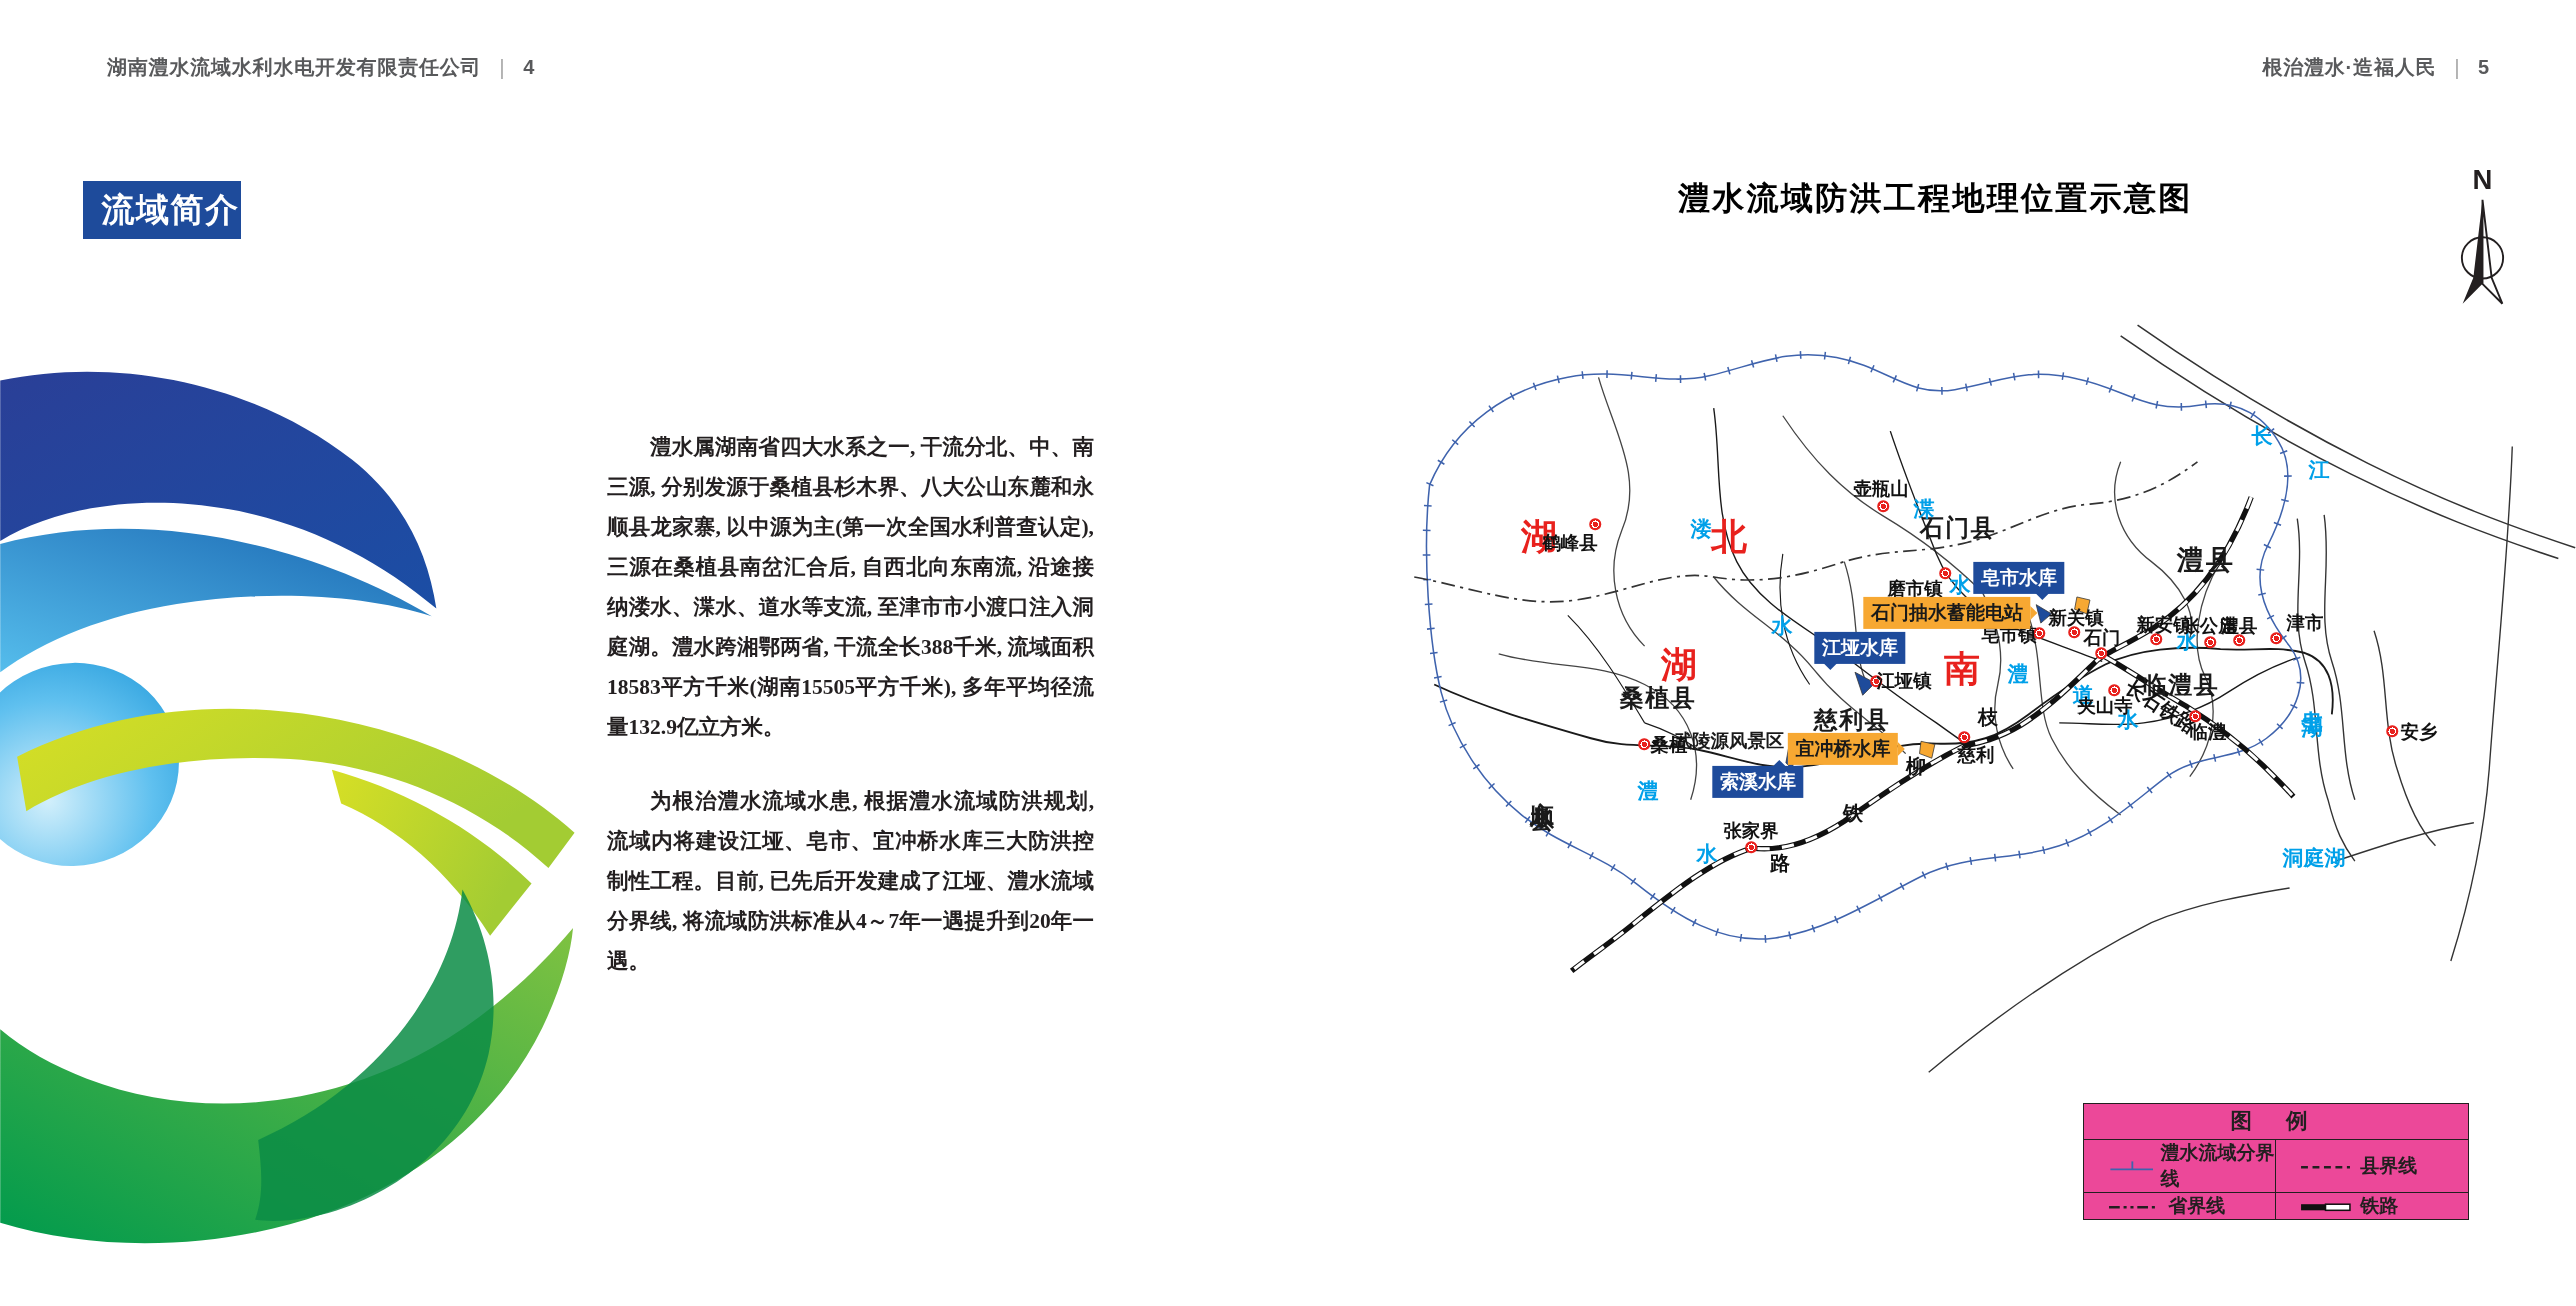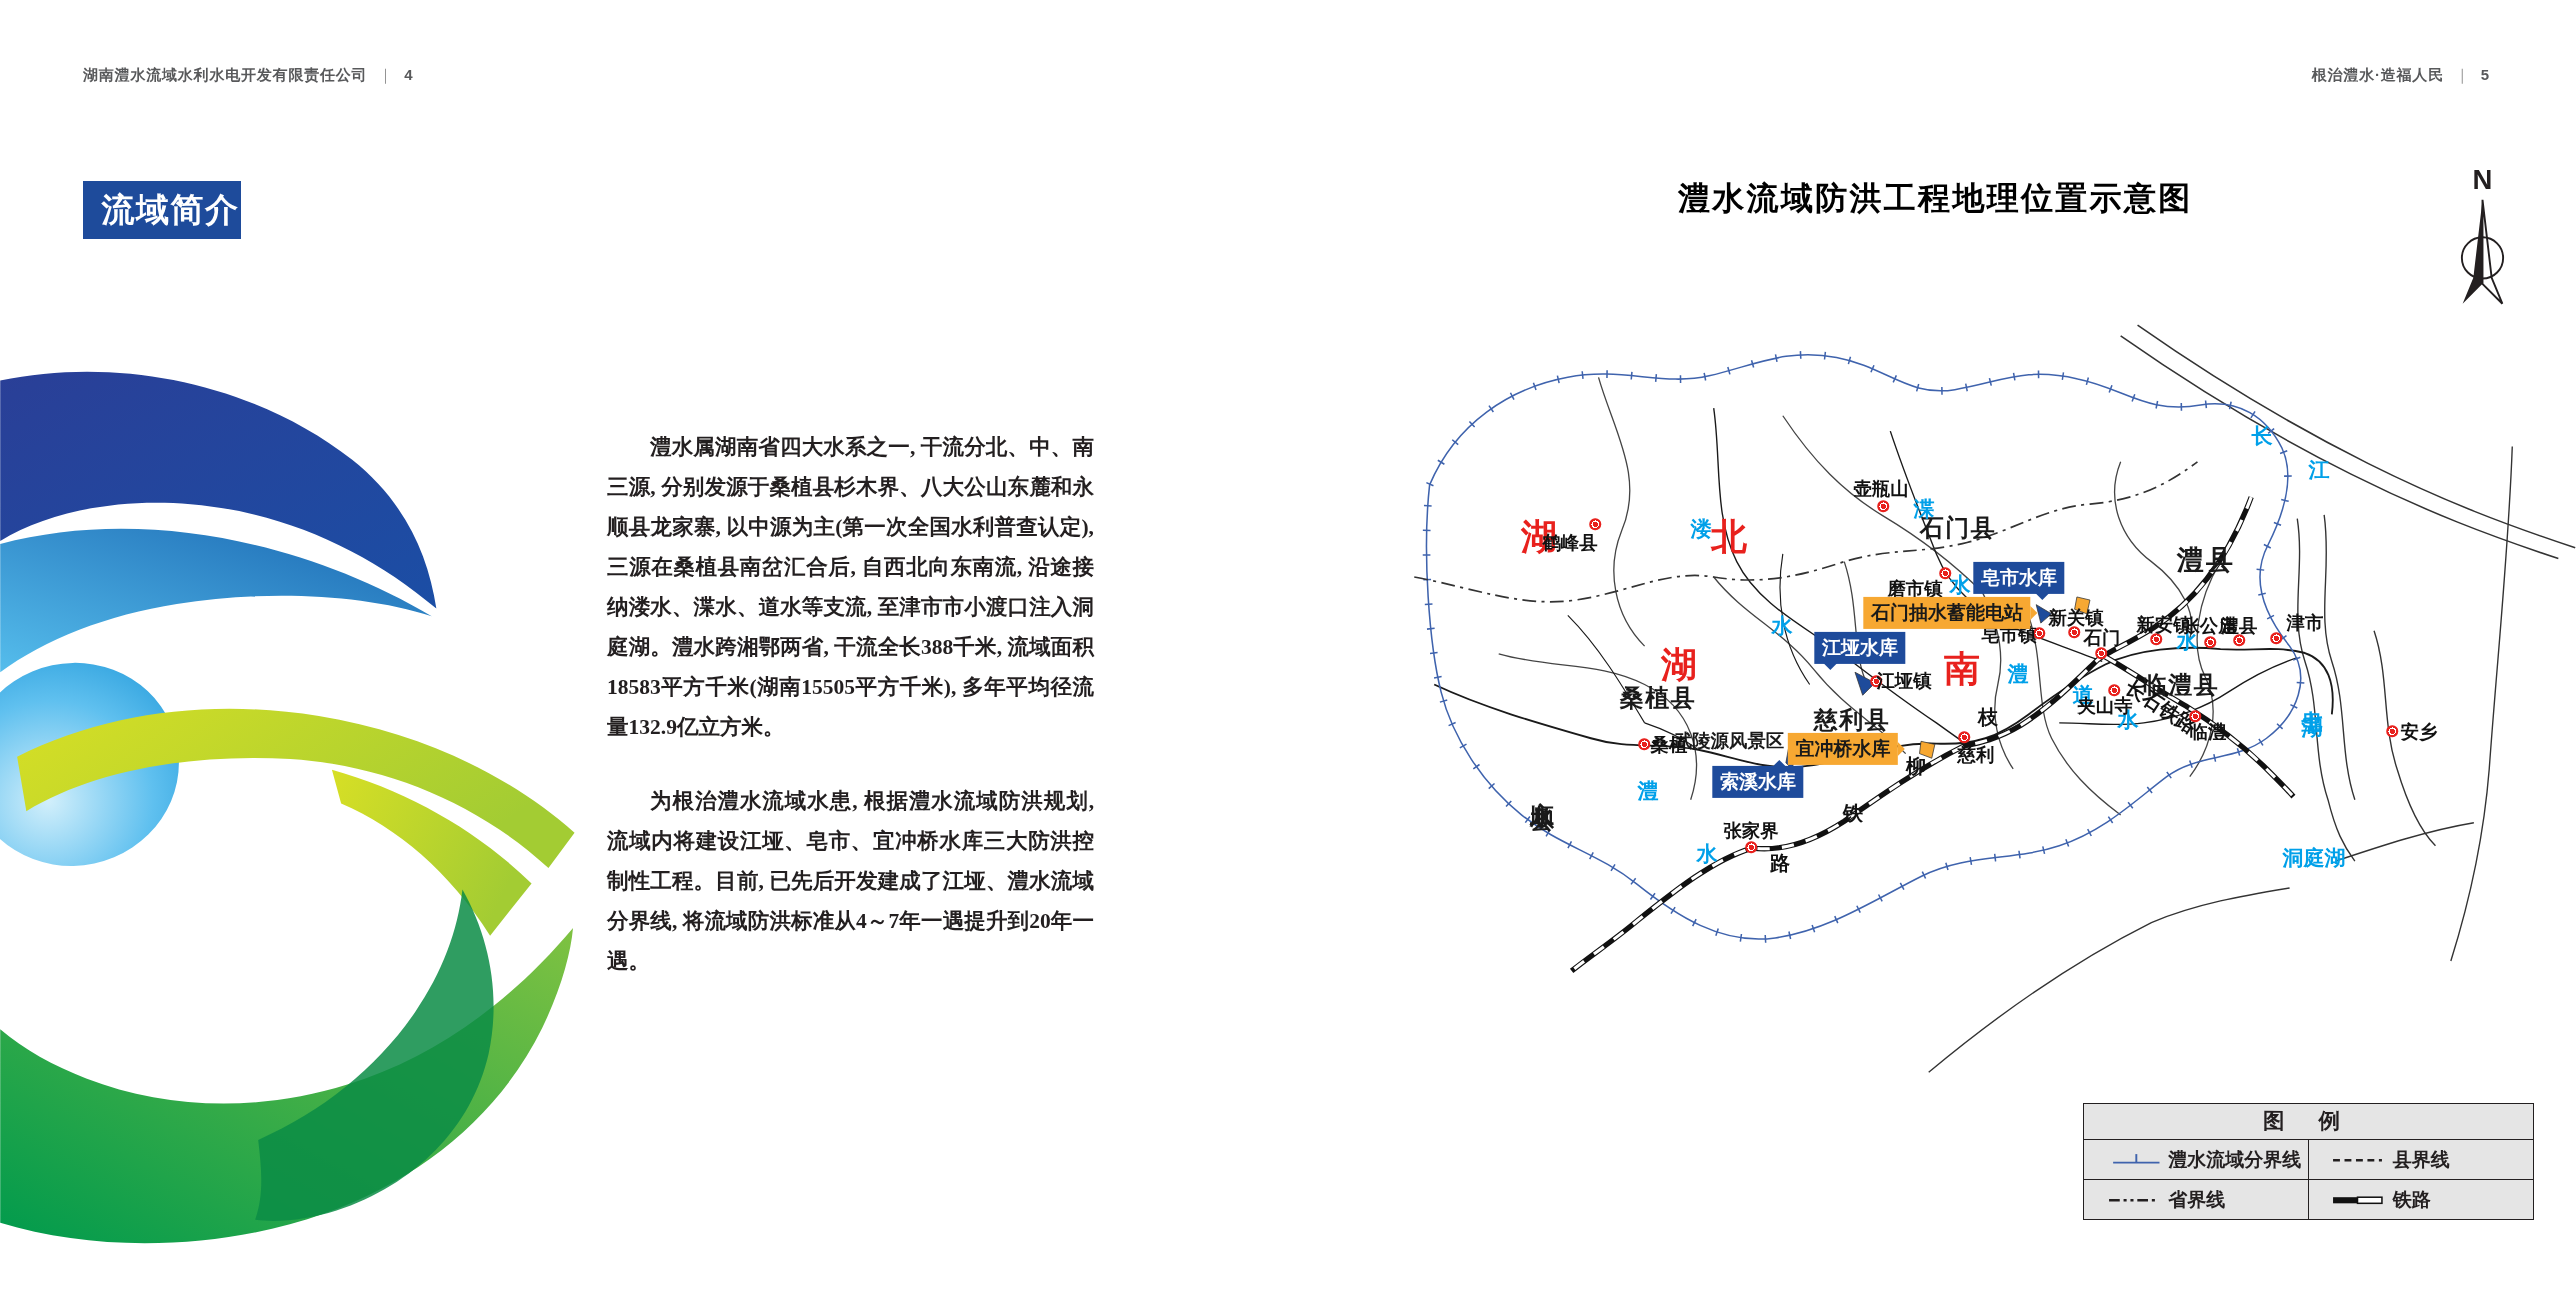--- a/index.html
+++ b/index.html
@@ -1,19 +1,19 @@
 <!DOCTYPE html>
 <html style="font-size:12.3px"><head>
 <meta charset="utf-8">
 <style>
   html,body{margin:0;padding:0;background:#e8e8e8;}
   #page{position:relative;width:2576px;height:1306px;background:#ffffff;overflow:hidden;
         font-family:"Liberation Sans", sans-serif;color:#231f20;}
   
-  .hdr{position:absolute;top:66px;font-size:15px;font-weight:700;color:#58595b;letter-spacing:0.8px;}
+  .hdr{position:absolute;top:54px;font-size:20px;font-weight:700;color:#58595b;letter-spacing:0.8px;margin-left:24px;}
   .hdr .sep{margin:0 10.7px;font-weight:400;color:#8a8a8a;}
   #hdr-left{left:83px;}
   #hdr-right{right:86px;text-align:center;}
   
   #section-title-box{position:absolute;left:83px;top:181px;width:158px;height:58px;
         background:#1e4b9b;color:#fff;font-size:33px;font-weight:700;line-height:58px;
         padding-left:18.4px;box-sizing:border-box;letter-spacing:1.5px;}
   #body-text{position:absolute;left:607px;top:427px;width:487px;
         font-family:"Liberation Serif", serif;font-weight:700;
         font-size:21.5px;line-height:40px;text-align:justify;color:#231f20;}
@@ -42,22 +42,22 @@
   .tag{position:absolute;transform:translate(-50%,-50%);font-size:19px;font-weight:700;
         padding:3.1px 7.7px;white-space:nowrap;z-index:3;}
   .tag.blue{background:#1e4b9b;color:#ffffff;}
   .tag.orange{background:#f7a832;color:#1a1a1a;}
   .tag::after{content:"";position:absolute;border:7.7px solid transparent;}
   .tag.orange.ptr-r::after{left:100%;top:50%;transform:translateY(-50%);border-left-color:#f7a832;}
   .tag.blue.ptr-br::after{top:96%;left:68%;border-top-color:#1e4b9b;}
   .tag.blue.ptr-bl::after{top:96%;left:10%;border-top-color:#1e4b9b;}
   .tag.blue.ptr-tr::after{bottom:96%;left:66%;border-bottom-color:#1e4b9b;}
   
-  #legend{position:absolute;left:2083px;top:1103px;width:451px;height:117px;
-        border:1.9px solid #231f20;box-sizing:border-box;background:#e5e5e5;}
+  #legend{position:absolute;left:2083px;top:1103px;width:386px;height:117px;
+        border:1.9px solid #231f20;box-sizing:border-box;background:#ec4899;}
   #legend .legend-title{height:35px;line-height:35px;text-align:center;font-size:21.5px;
         font-weight:700;letter-spacing:14px;}
   #legend .legend-grid{display:grid;grid-template-columns:1fr 1fr;height:calc(100% - 35px);}
   #legend .legend-cell{display:flex;align-items:center;gap:7.7px;padding-left:21.5px;
         border-top:1.5px solid #231f20;font-size:19px;font-weight:700;}
   #legend .legend-cell:nth-child(odd){border-right:1.5px solid #231f20;}
 </style>
 </head>
 <body>
 

